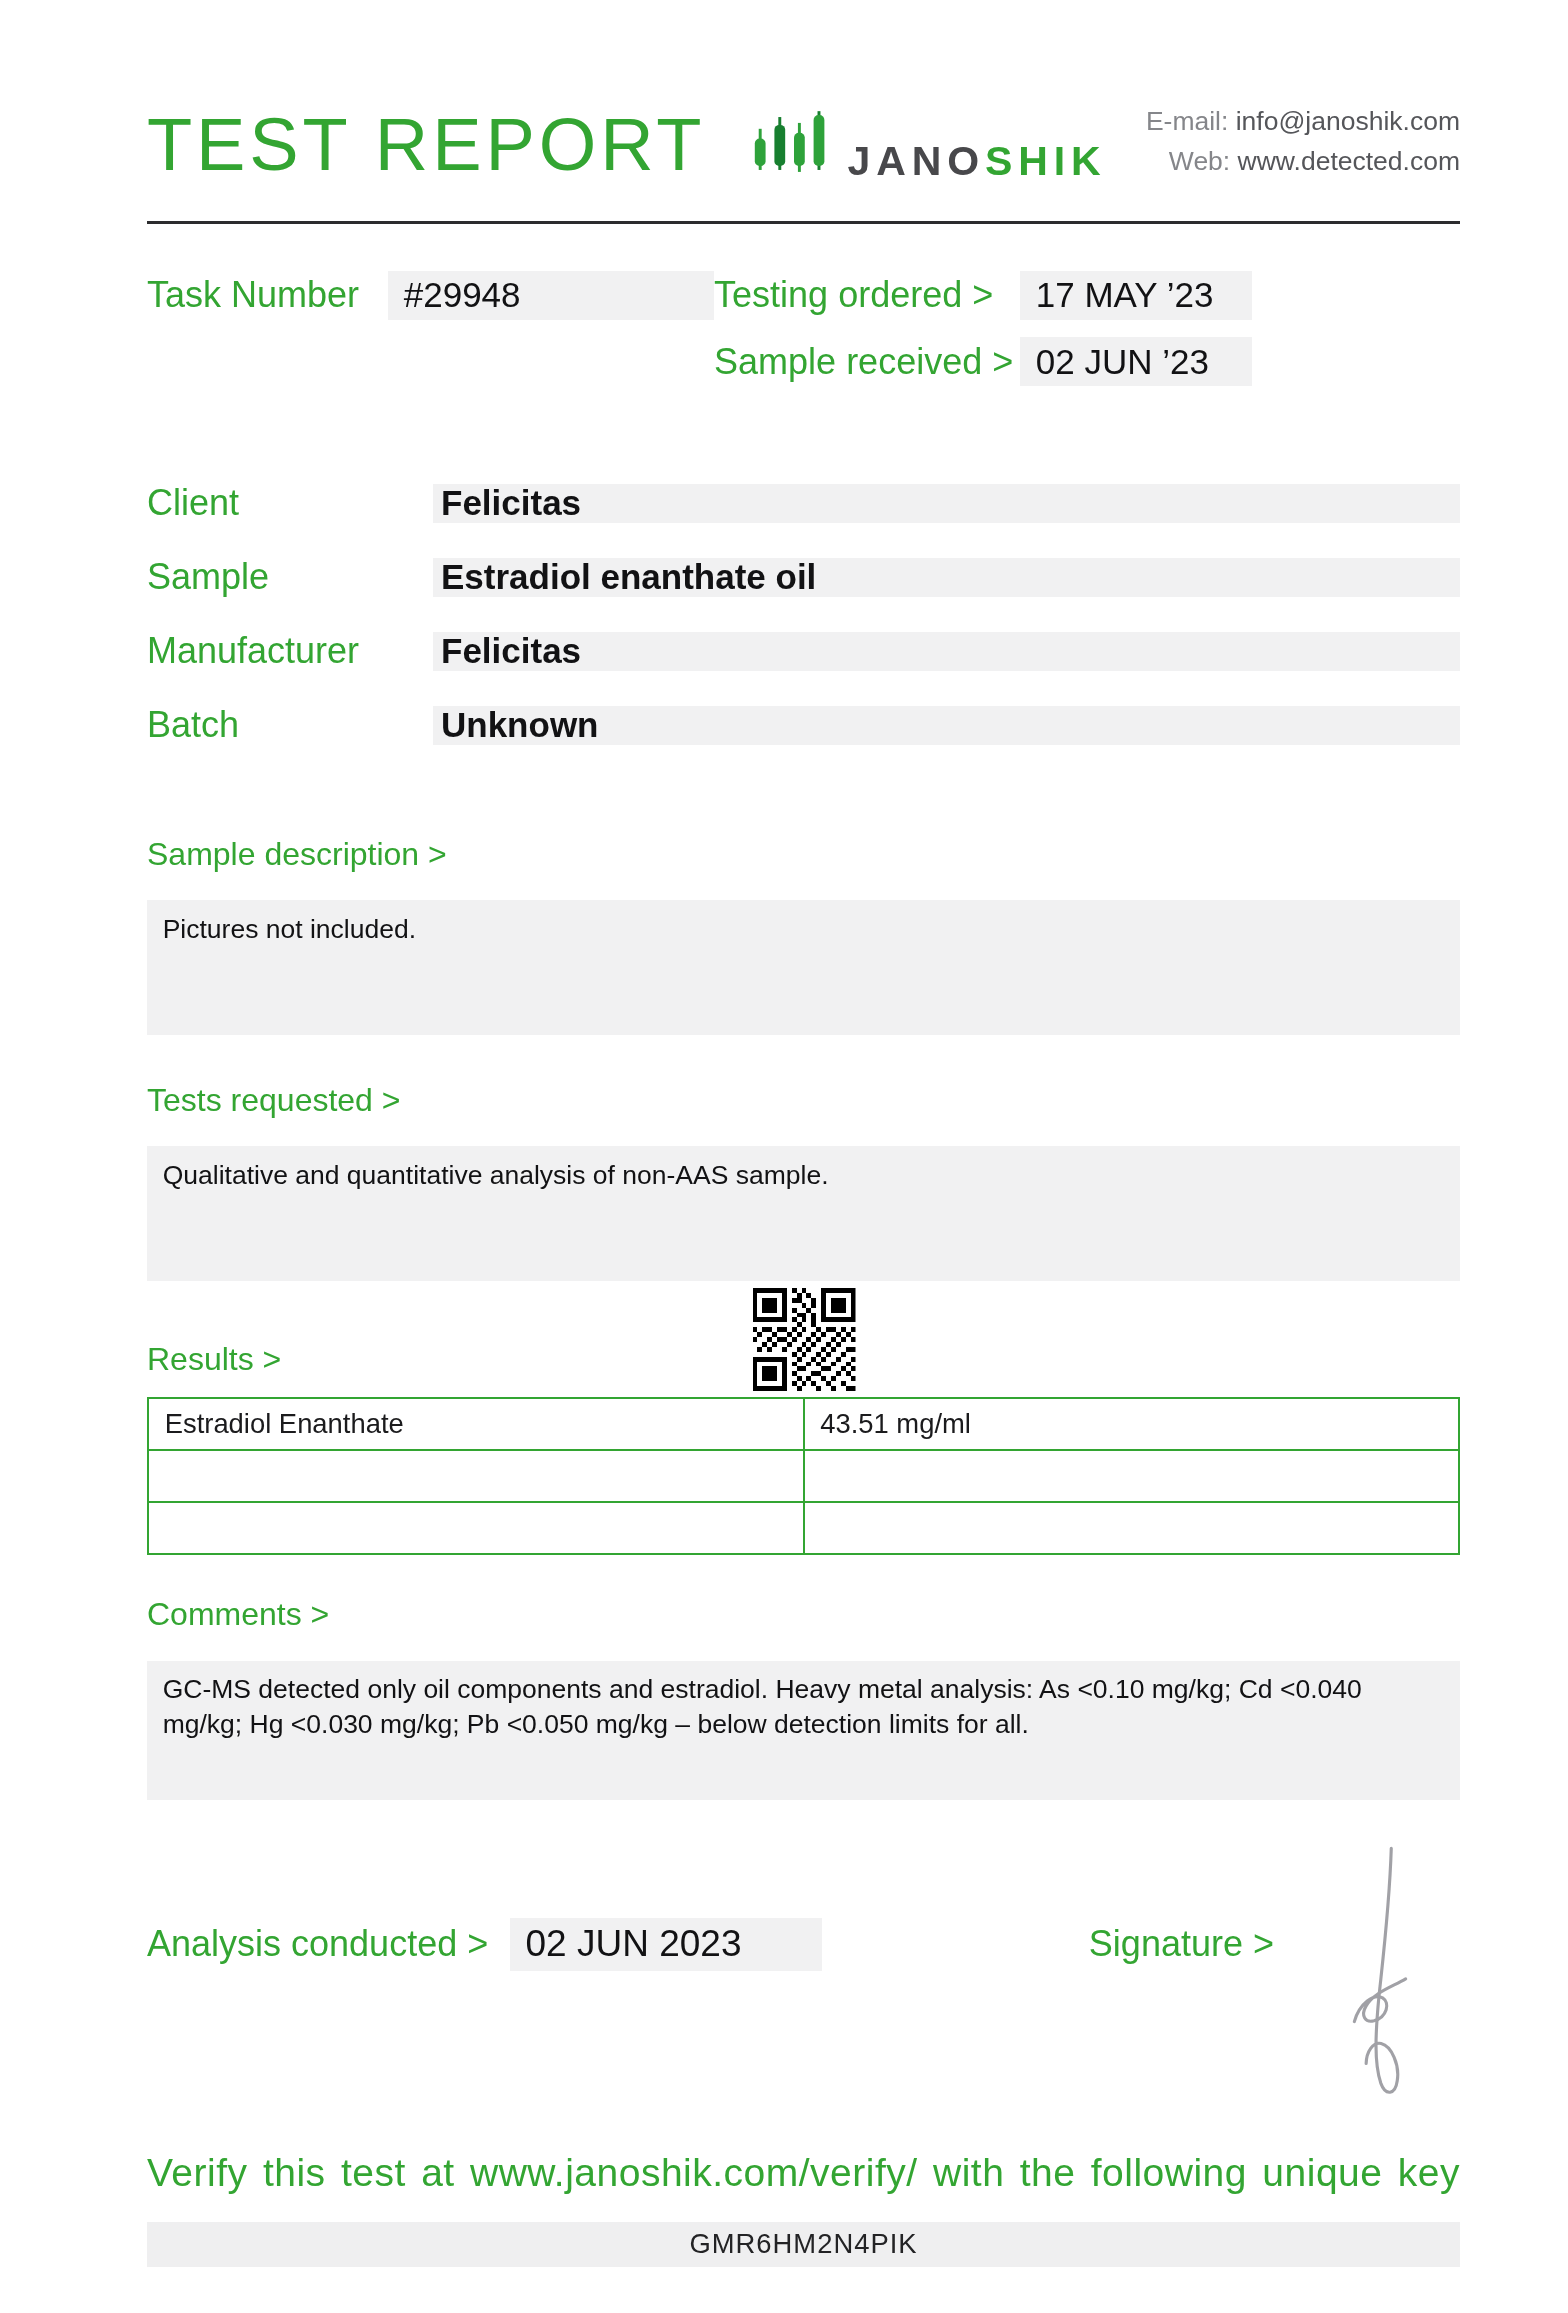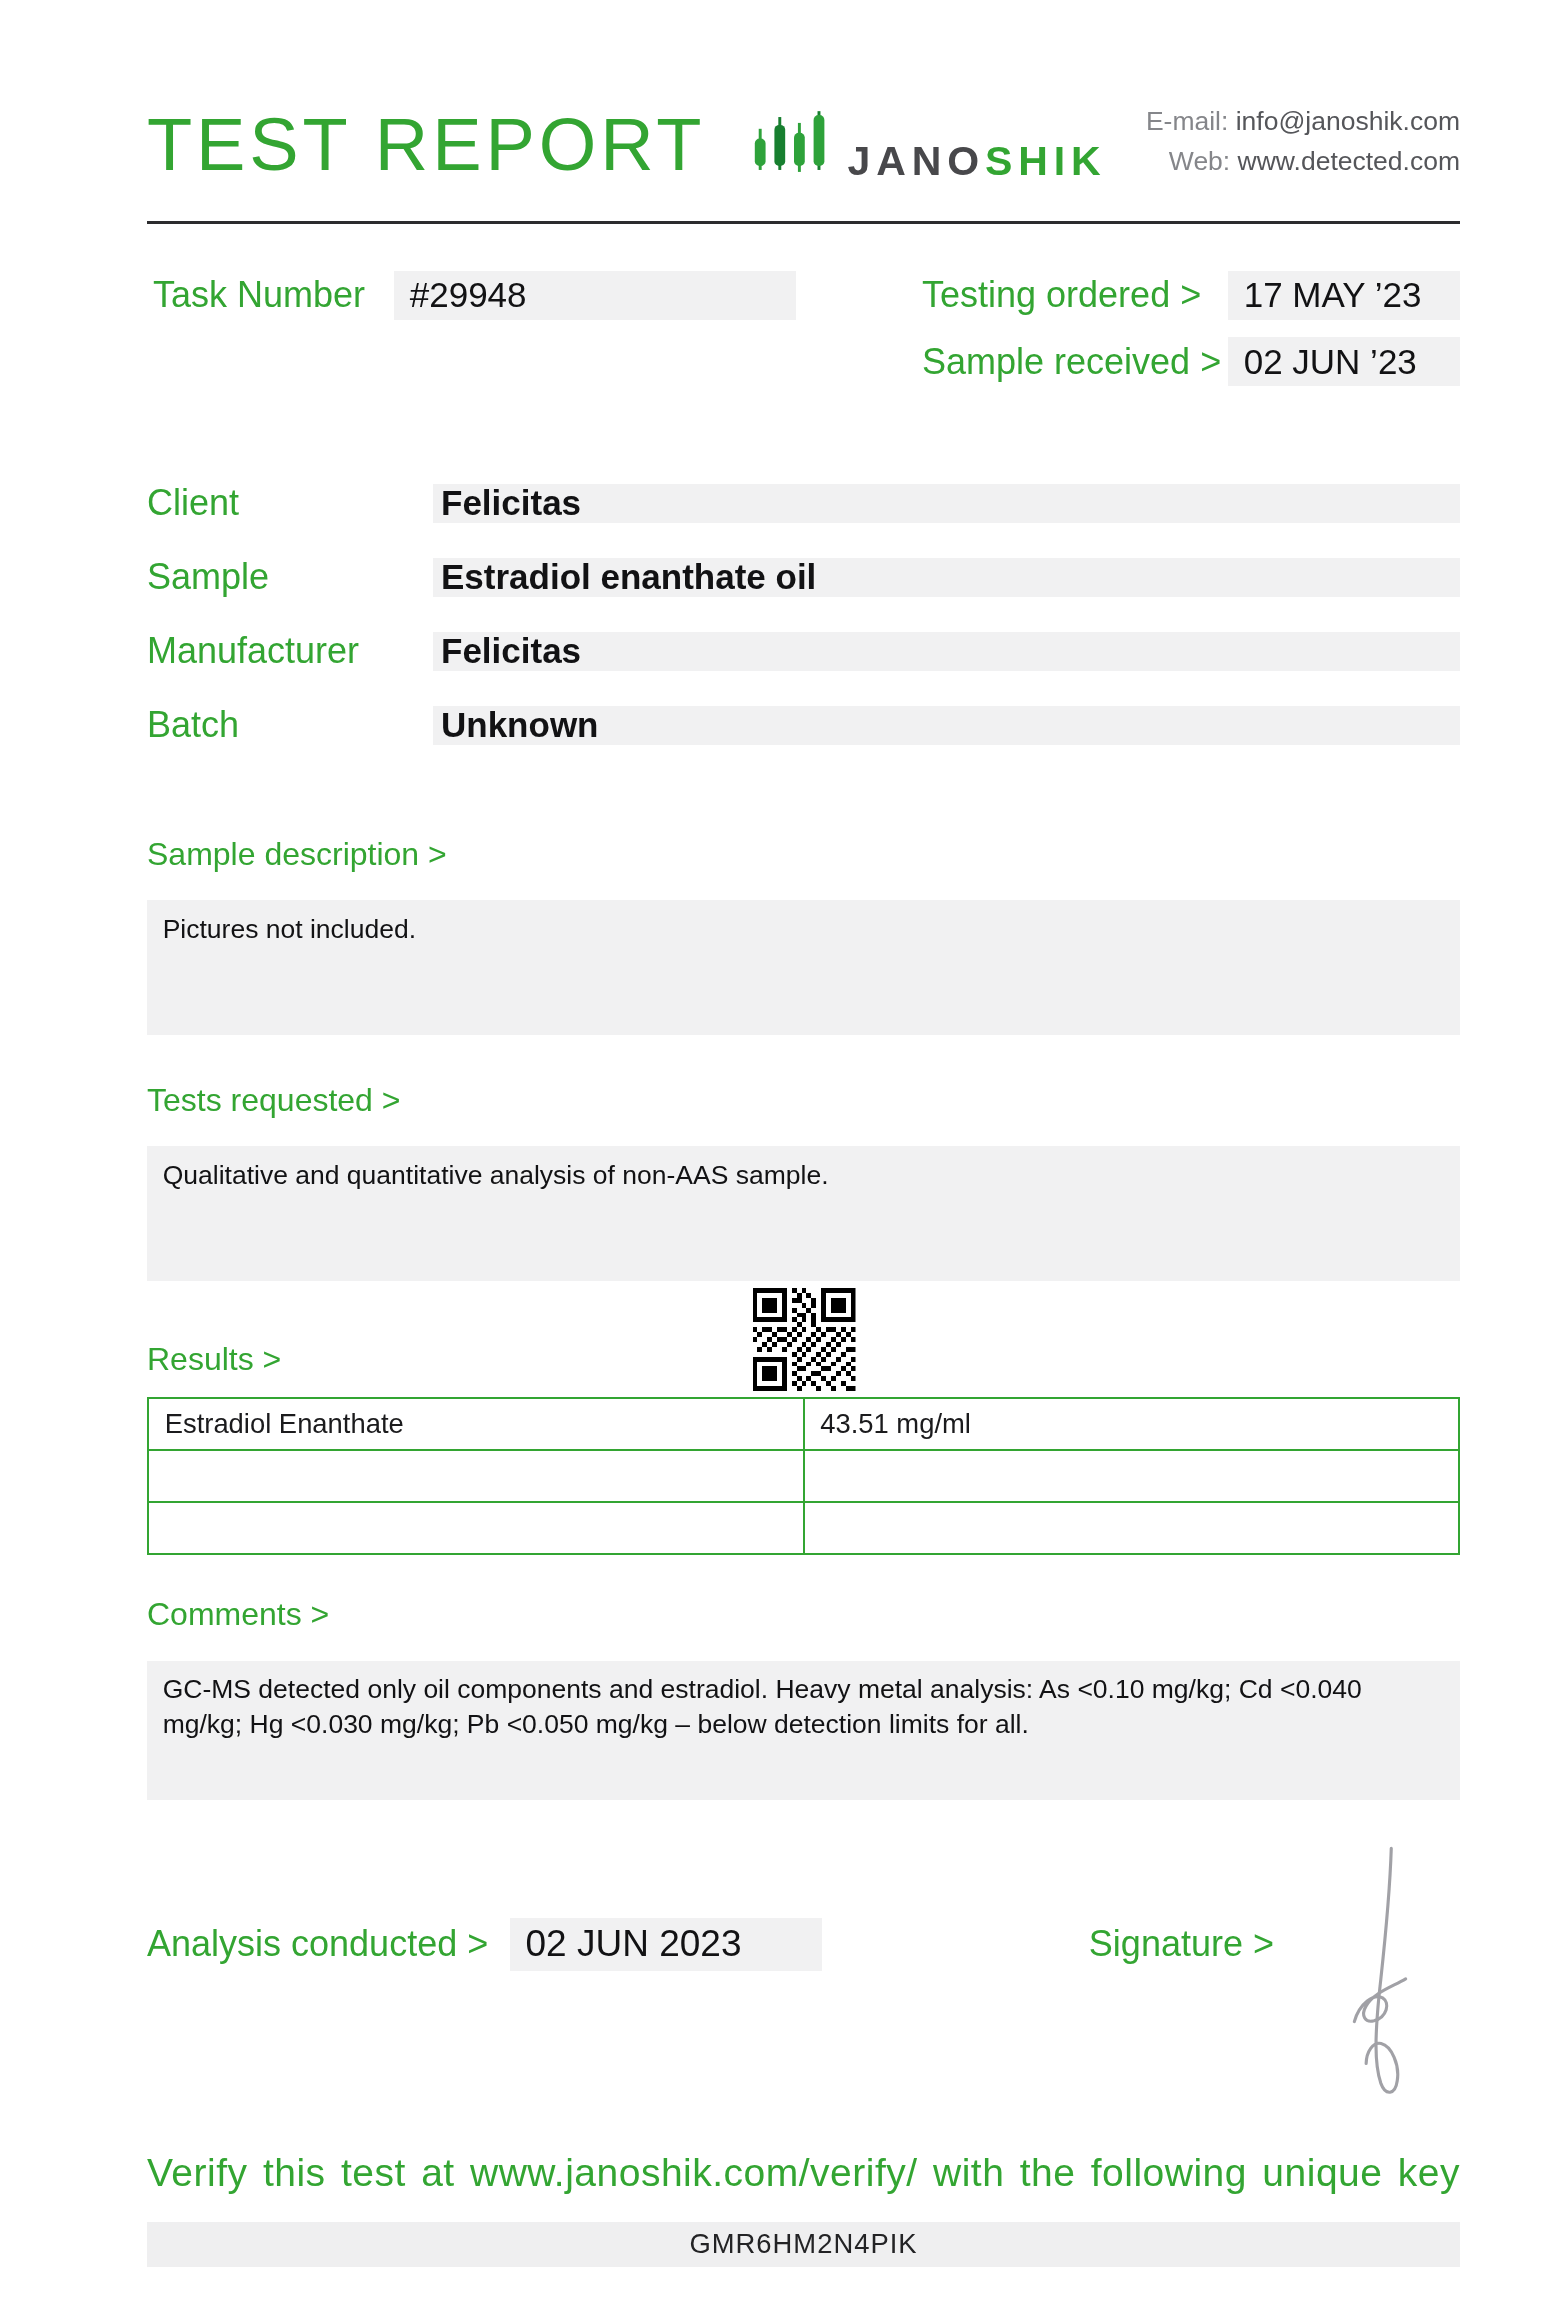--- a/index.html
+++ b/index.html
@@ -21,28 +21,28 @@
   .title{ font-size:74px; font-weight:500; letter-spacing:3.9px; color:var(--green); line-height:1; }
   .logo{ display:flex; flex-direction:row; align-items:flex-end; gap:4.9px; }
   .logo-text{ font-size:41px; font-weight:bold; letter-spacing:5.9px; line-height:1; }
   .logo-text .jano{ color:#48484b; }
   .logo-text .shik{ color:var(--green); }
   .contact{ text-align:right; font-size:26.5px; line-height:1.5; color:var(--text-gray); }
   .contact .lbl{ color:#85868a; }
   .divider{ border:none; border-top:3.9px solid #2c2c2e; margin:39px 0 0 0; }
 
   
-  .task-row{ display:flex; justify-content:space-between; align-items:flex-start; margin-top:47px;margin-left:6px; }
+  .task-row{ display:flex; align-items:flex-start; margin-top:47px; }
   .green-label{ color:var(--green); font-size:36px; white-space:nowrap; }
   .value-box{
     background:var(--box); display:inline-flex; align-items:center;
     height:49px; padding:0 15.7px; font-size:35px; color:#121214;
   }
   .task-left{ display:flex; align-items:center; gap:29px; }
-  .task-value{ width:402px; }
+  .task-value{ width:326px; }
   .task-right{ display:flex; flex-direction:column; gap:17.6px; }
   .task-right-row{ display:flex; align-items:center; }
   .task-right-row .green-label{ width:306px; }
   .date-box{ width:232px; }
 
   
   .details{ margin-top:96px; }
   .detail-row{ display:flex; align-items:center; margin-bottom:32px; }
   .detail-row:last-child{ margin-bottom:0; }
   .detail-label{ width:286px; }

